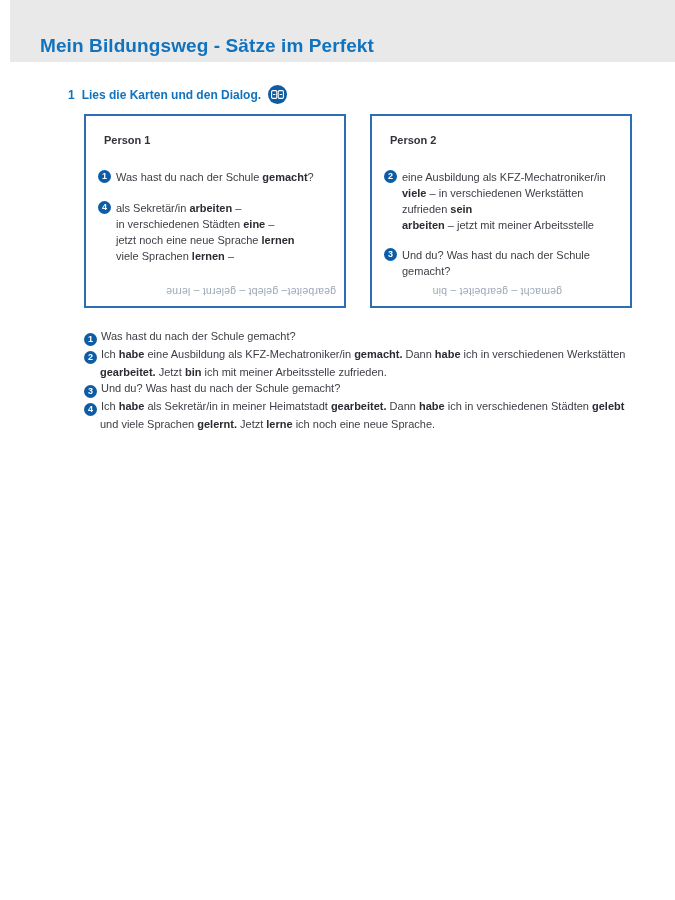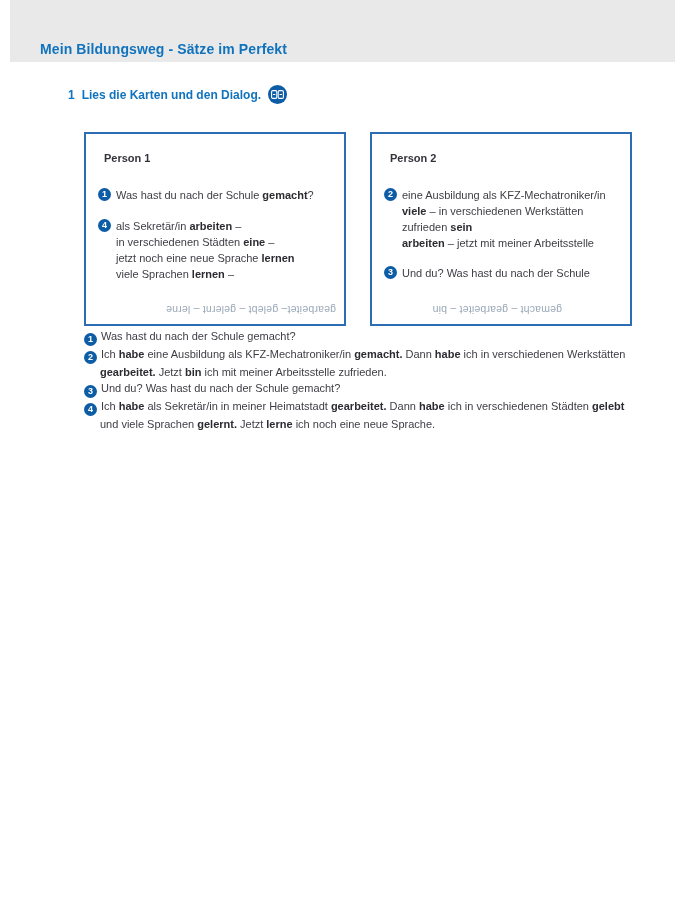--- a/index.html
+++ b/index.html
@@ -7,33 +7,33 @@
     width:675px; height:900px; background:#ffffff; position:relative;
     font-family:"Liberation Sans", sans-serif;
     -webkit-font-smoothing:antialiased;
   }
   .header {
     position:absolute; left:10px; top:0; right:0; height:62px;
     background:#e9e9ea;
   }
   .page-title {
     position:absolute; left:30px; bottom:5px; margin:0;
-    font-size:14px; font-weight:700; color:#1173bd; letter-spacing:0.1px;
+    font-size:19px; font-weight:700; color:#1173bd; letter-spacing:0.1px;
   }
   .task-line {
     position:absolute; left:68px; top:85px;
     display:flex; align-items:center;
     color:#1173bd; font-weight:700; font-size:12px;
   }
   .task-num { margin-right:7px; }
   .task-icon { margin-left:7px; display:inline-flex; }
   .task-icon svg { display:block; }
 
   .cards-row {
-    position:absolute; left:84px; top:132px;
+    position:absolute; left:84px; top:114px;
     display:flex; gap:24px;
   }
   .card {
     box-sizing:border-box; position:relative;
     width:262px; height:194px;
     border:2px solid #2d6db3; background:#ffffff;
     padding:16px 12px 12px 12px;
     font-size:11px; color:#3d3d45;
   }
   .card-title { font-weight:700; color:#33333b; margin:2px 0 0 6px; font-size:11px; }
@@ -118,20 +118,21 @@
           <div class="line"><span>eine Ausbildung als KFZ-Mechatroniker/in</span></div>
           <div class="line"><span class="b">viele</span><span> – in verschiedenen Werkstätten</span></div>
           <div class="line"><span>zufrieden </span><span class="b">sein</span></div>
           <div class="line"><span class="b">arbeiten</span><span> – jetzt mit meiner Arbeitsstelle</span></div>
         </div>
       </div>
       <div class="card-item mt-c">
         <span class="badge">3</span>
         <div class="item-text">
           <div class="line"><span>Und du? Was hast du nach der Schule</span></div>
+          <div class="line"><span>gemacht?</span></div>
         </div>
       </div>
       <div class="hint hint-p2">gemacht – gearbeitet – bin</div>
     </div>
 
   </div>
 
   <div class="dialog">
     <p class="dlg"><span class="badge">1</span><span><span>Was hast du nach der Schule gemacht?</span></span></p>
     <p class="dlg"><span class="badge">2</span><span><span>Ich </span><span class="b">habe</span><span> eine Ausbildung als KFZ-Mechatroniker/in </span><span class="b">gemacht.</span><span> Dann </span><span class="b">habe</span><span> ich in verschiedenen Werkstätten </span><span class="b">gearbeitet.</span><span> Jetzt </span><span class="b">bin</span><span> ich mit meiner Arbeitsstelle zufrieden.</span></span></p>

